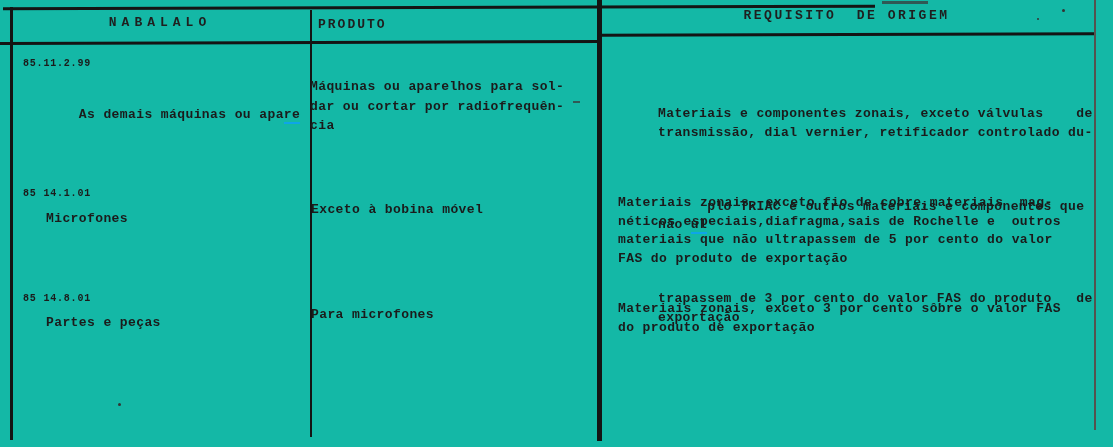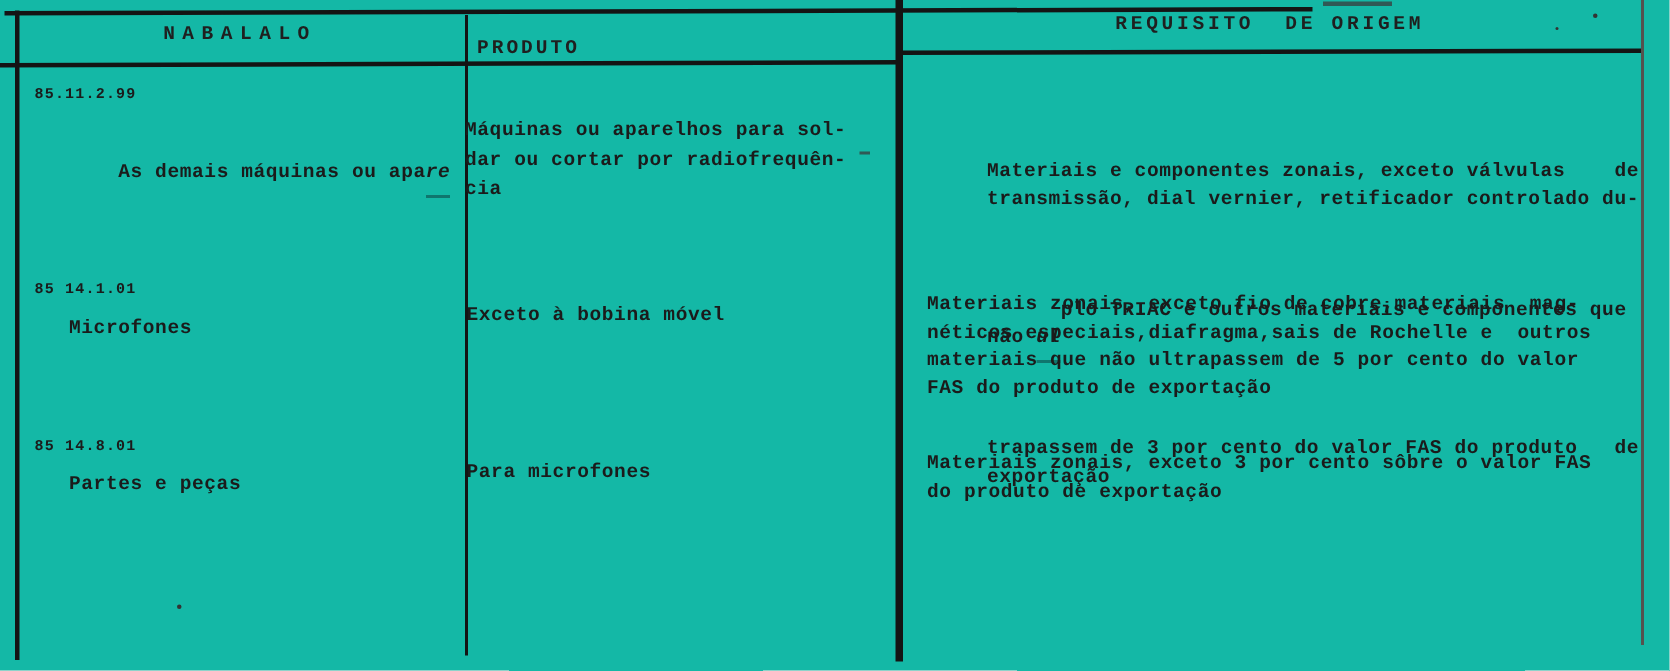--- a/index.html
+++ b/index.html
@@ -24,21 +24,21 @@
   .hdr {
     position: absolute;
     font-size: 13px;
     white-space: pre;
     color: #1f1f1f;
   }
   .code { font-size: 10px; letter-spacing: 0.8px; }
   .desc { line-height: 17px; }
   .prod { line-height: 19.5px; }
   .req  { line-height: 18.5px; }
-  .u { border-bottom: 2px solid #0f766e; padding-bottom: 8px; font-style: italic; }
+  .u { border-bottom: 2px solid #0ea5e9; padding-bottom: 0; }
   .artifact { position: absolute; background: #333; border-radius: 50%; }
   .smudge { position: absolute; background: #3a3a3a; opacity: 0.75; }
 </style>
 </head>
 <body>
 
 <div class="page">
 
   <div class="rule" style="left:3px; top:6px; width:872px; height:3px; transform:rotate(-0.18deg);"></div>
   <div class="smudge" style="left:882px; top:1px; width:46px; height:3px;"></div>
@@ -48,21 +48,21 @@
   <div class="rule" style="left:310px; top:10px; width:2px; height:427px;"></div>
   <div class="rule" style="left:597px; top:0px; width:5px; height:441px;"></div>
   <div class="rule" style="left:1094px; top:0px; width:2px; height:430px; background:#55524e;"></div>
 
   <div class="artifact" style="left:1062px; top:9px; width:3px; height:3px;"></div>
   <div class="artifact" style="left:1037px; top:18px; width:2px; height:2px;"></div>
   <div class="smudge" style="left:573px; top:101px; width:7px; height:2px;"></div>
   <div class="artifact" style="left:118px; top:403px; width:3px; height:3px;"></div>
 
   <div class="hdr" style="left:10px; top:15px; width:300px; text-align:center; letter-spacing:5px;">NABALALO</div>
-  <div class="hdr" style="left:318px; top:24px; letter-spacing:2px;">PRODUTO</div>
+  <div class="hdr" style="left:318px; top:17px; letter-spacing:2px;">PRODUTO</div>
   <div class="hdr" style="left:599px; top:8px; width:495px; text-align:center; letter-spacing:2.5px;">REQUISITO  DE ORIGEM</div>
 
   <div class="cell code" style="left:23px; top:55px;">85.11.2.99</div>
   <div class="cell desc" style="left:46px; top:89px;">
     <span>As demais máquinas ou apa</span><span class="u">re</span>
   </div>
   <div class="cell prod" style="left:310px; top:77px;">Máquinas ou aparelhos para sol-
 dar ou cortar por radiofrequên-
 cia</div>
   <div class="cell req" style="left:619px; top:68px;margin-left:39px;">

